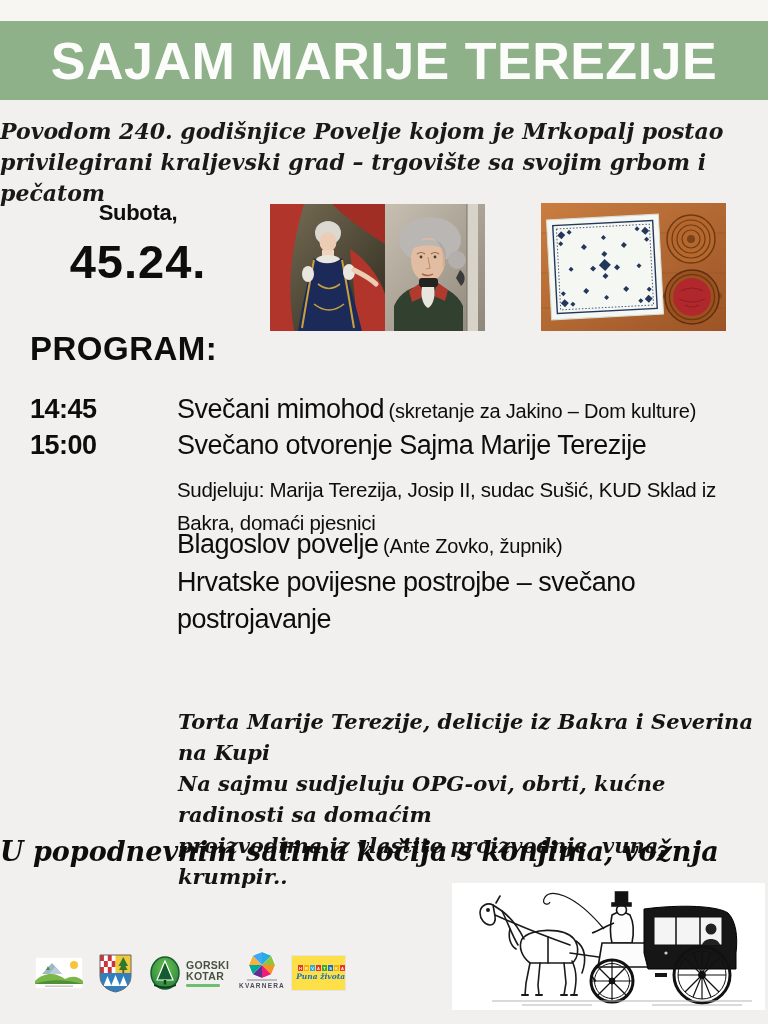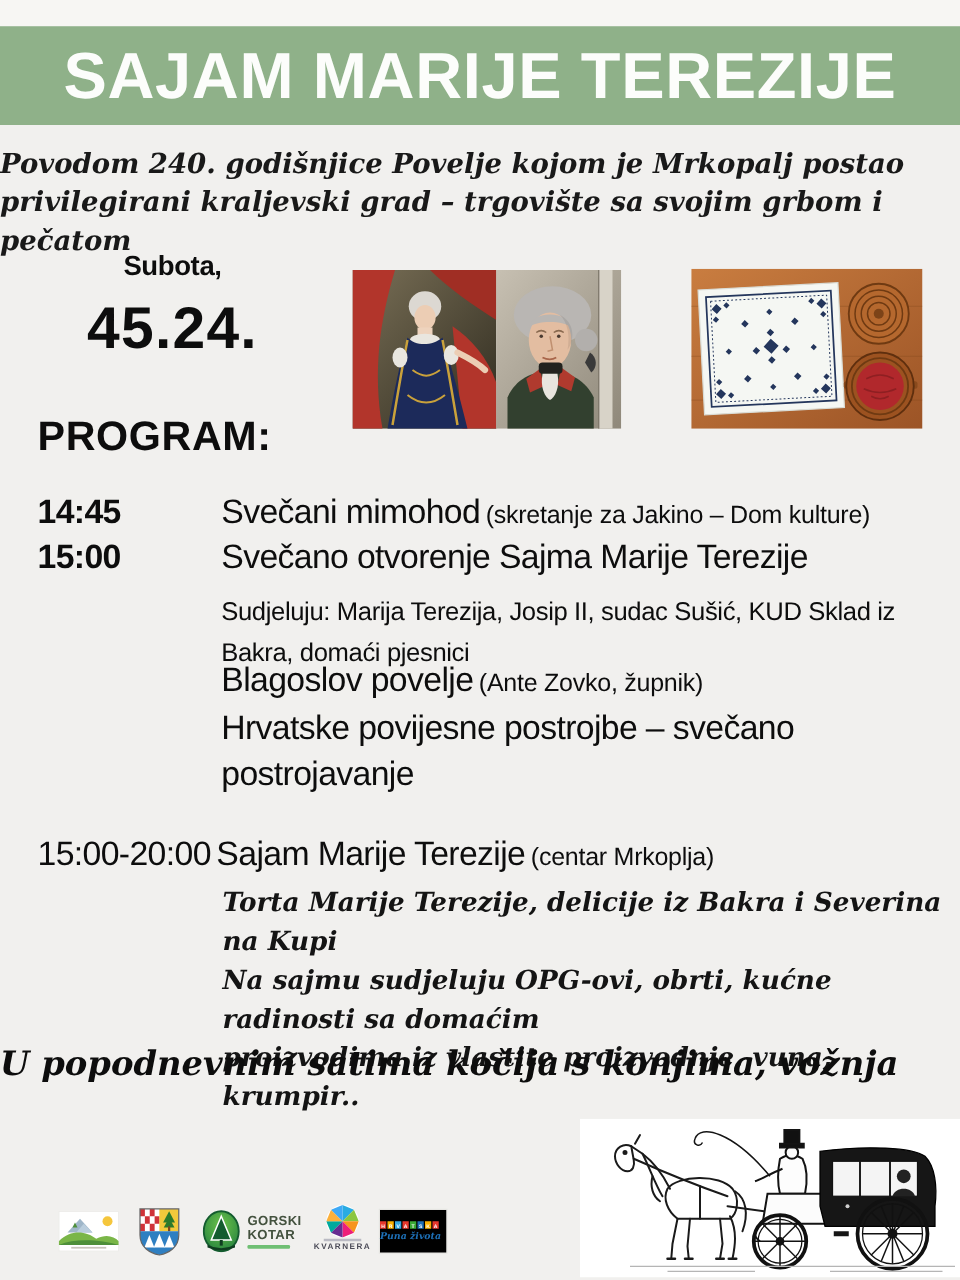--- a/index.html
+++ b/index.html
@@ -8,21 +8,21 @@
   .top-strip{position:absolute;left:0;top:0;width:768px;height:21px;background:#f7f6f3;}
   .banner{position:absolute;left:0;top:21px;width:768px;height:79px;background:#8fb189;
           display:flex;align-items:center;justify-content:center;}
   .banner h1{margin:0;font-size:52px;font-weight:800;color:#fcfdfb;letter-spacing:.5px;white-space:nowrap;}
   .subtitle{position:absolute;top:116px;left:0;width:768px;margin:0;text-align:left;
             font-family:"DejaVu Serif",serif;font-style:italic;font-weight:700;
             font-size:22px;line-height:31px;color:#191919;}
   .date-block{position:absolute;left:48px;top:200px;width:180px;text-align:center;}
   .day{font-size:22px;font-weight:700;letter-spacing:-.3px;}
   .date-num{font-size:47px;font-weight:800;letter-spacing:1px;margin-top:8px;}
-  figure{margin:12px;padding:0;position:absolute;}
+  figure{margin:0;padding:0;position:absolute;}
   .portraits{left:270px;top:204px;width:215px;height:127px;}
   .seal-photo{left:541px;top:203px;width:185px;height:128px;}
   .program-heading{position:absolute;left:30px;top:330px;margin:0;font-size:33px;font-weight:800;letter-spacing:.5px;}
   .prog-time{position:absolute;left:30px;font-size:27px;font-weight:700;letter-spacing:-.5px;}
   .t1{top:394px}.t2{top:430px}
   .prog-line{position:absolute;left:177px;white-space:nowrap;}
   .l1{top:394px}.l2{top:430px}.l3{top:529px}.l4{top:564px;white-space:normal;}
   .b{font-size:27px;font-weight:400;letter-spacing:-.5px;}
   .l4 .b{line-height:37px;}
   .n{font-size:20px;font-weight:400;letter-spacing:-.2px;}
@@ -36,22 +36,22 @@
   .carriage{left:452px;top:883px;width:313px;height:127px;}
   .logo{position:absolute;}
   .logo-tz{left:35px;top:957px;}
   .logo-coa{left:99px;top:954px;}
   .logo-gk{left:150px;top:956px;display:flex;align-items:center;gap:6px;}
   .gk-text{font-size:10.5px;font-weight:800;line-height:11px;color:#44523f;letter-spacing:.3px;width:52px;}
   .gk-sub{height:3px;width:34px;background:#6fbf73;margin-top:2px;border-radius:1px;}
   .logo-kv{left:231px;top:952px;width:62px;text-align:center;}
   .kv-bar{width:30px;height:2px;background:#babac3;margin:1px auto 1px;}
   .kv-text{font-size:6.5px;letter-spacing:1.2px;color:#4c4c58;font-weight:700;}
-  .logo-hr{left:292px;top:956px;width:53px;height:34px;background:#000000;box-shadow:0 0 0 1px #e6e5e2;
-           display:flex;flex-direction:column;align-items:flex-start;justify-content:center;gap:2px;}
+  .logo-hr{left:292px;top:956px;width:53px;height:34px;background:#fde047;box-shadow:0 0 0 1px #e6e5e2;
+           display:flex;flex-direction:column;align-items:flex-end;justify-content:center;gap:2px;}
   .hr-letters{display:flex;gap:1px;}
   .hl{width:5px;height:6px;font-size:4px;font-weight:700;color:#fff;display:flex;align-items:center;justify-content:center;}
   .hl0,.hl3,.hl7{background:#e8372c}.hl1,.hl6{background:#f9b000}
   .hl2{background:#36a9e1}.hl4{background:#3aaa35}.hl5{background:#1d70b7}
   .hr-script{font-family:"DejaVu Serif",serif;font-style:italic;font-weight:700;font-size:7.5px;color:#1d70b7;line-height:8px;}
 </style>
 </head>
 <body>
 
 <div class="poster">
@@ -181,25 +181,20 @@
 
   <div class="prog-line l3">
     <span class="b">Blagoslov povelje</span>
     <span class="n">(Ante Zovko, župnik)</span>
   </div>
 
   <div class="prog-line l4">
     <span class="b"><span>Hrvatske povijesne postrojbe – svečano</span><br><span>postrojavanje</span></span>
   </div>
 
-  <div class="fair-line">
-    <span class="b">15:00-20:00</span>
-    <span class="b">Sajam Marije Terezije</span>
-    <span class="n">(centar Mrkoplja)</span>
-  </div>
 
   <div class="fair-desc">
     <div>Torta Marije Terezije, delicije iz Bakra i Severina na Kupi</div>
     <div>Na sajmu sudjeluju OPG-ovi, obrti, kućne radinosti sa domaćim</div>
     <div>proizvodima iz vlastite proizvodnje, vuna, krumpir..</div>
   </div>
 
   <p class="footer-note">U popodnevnim satima kočija s konjima, vožnja</p>
 
   <figure class="carriage">

